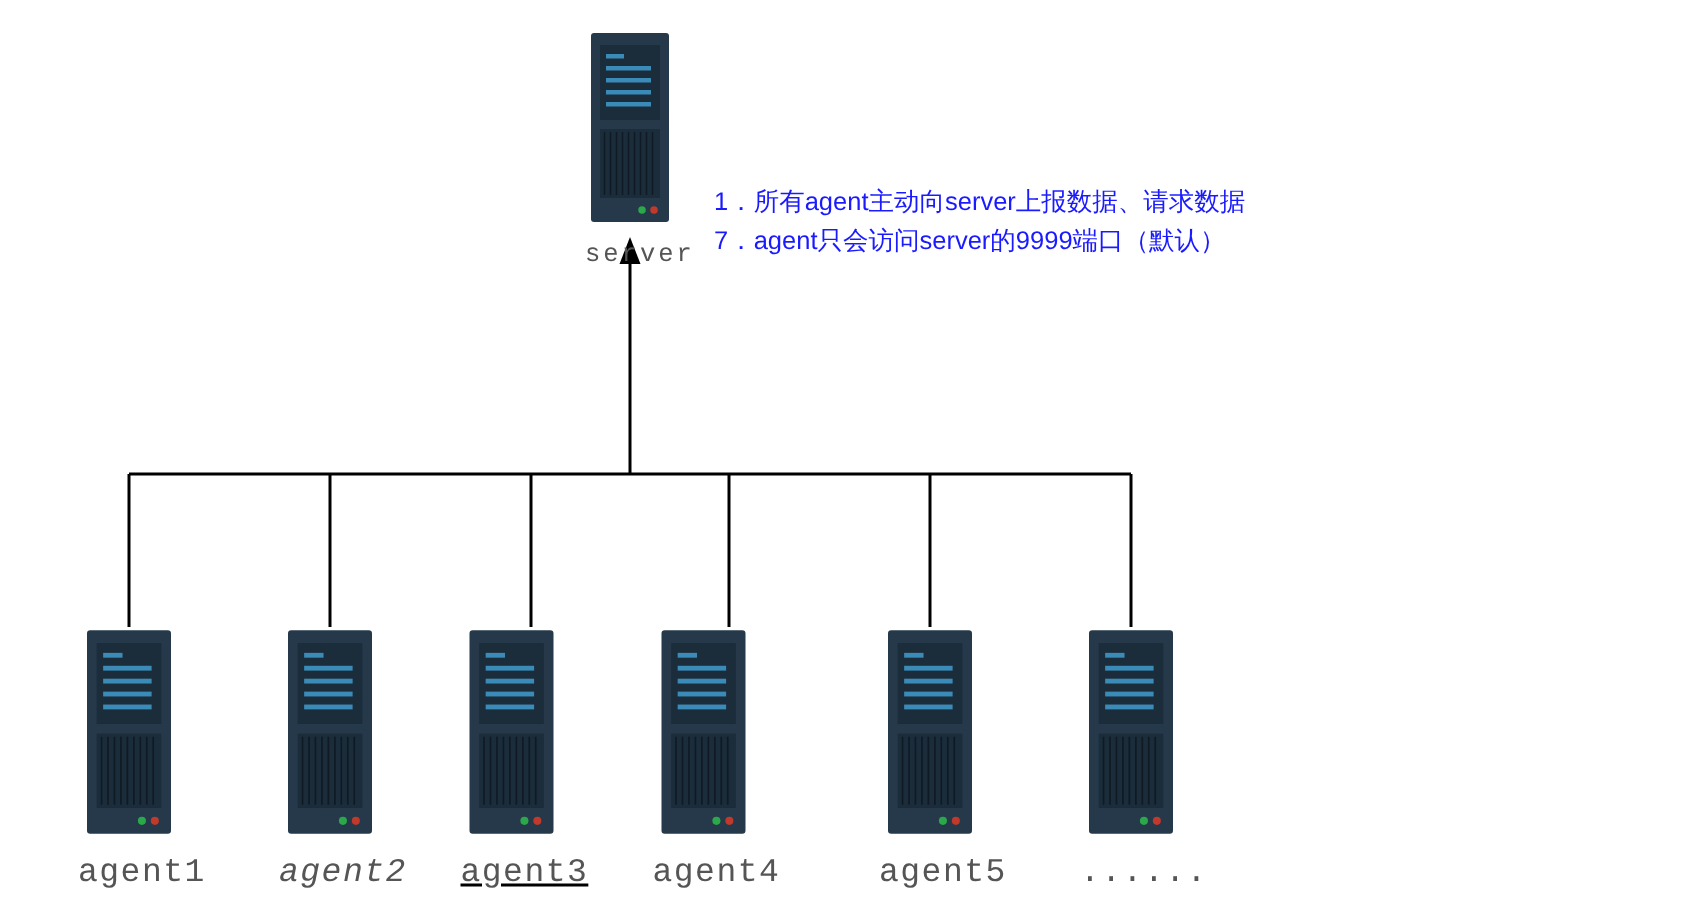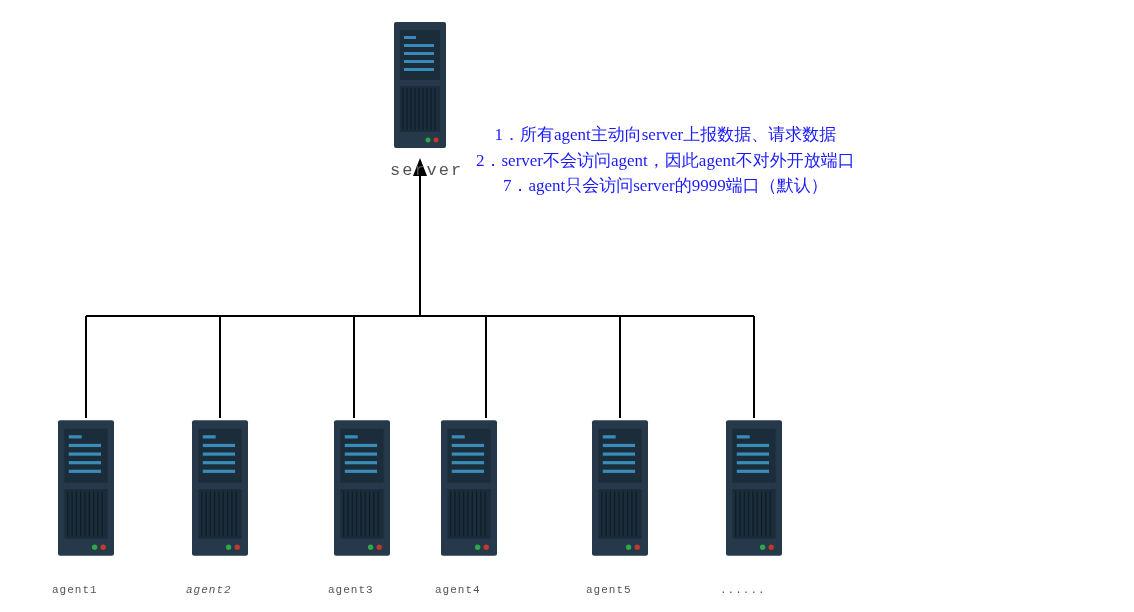--- a/index.html
+++ b/index.html
@@ -34,37 +34,36 @@
     top: 418px;
     left: 0;
     width: 1134px;
   }
   .agent-node {
     position: absolute;
     width: 68px;
     text-align: center;
   }
   .agent-label {
-    font-size: 11px;
+    font-size: 22px;
     color: #555;
     letter-spacing: 1px;
-    margin-top: 21px;
+    margin-top: 6px;
     white-space: nowrap;
     text-align: left;
   }
   .annotation {
     position: absolute;
     left: 476px;
     top: 122px;
     font-size: 17px;
     color: #1a1aff;
     line-height: 1.5;
-    font-family: Liberation Serif, serif;
+    font-family: Liberation Sans, sans-serif;
     white-space: nowrap;
-    text-align: center;
   }
   .lines {
     position: absolute;
     left: 0;
     top: 0;
     width: 1134px;
     height: 612px;
     pointer-events: none;
   }
 </style>
@@ -111,21 +110,20 @@
         <line x1="45" y1="68" x2="45" y2="110"></line>
       </g>
       <circle cx="38" cy="120" r="2.5" fill="#2aa84a"></circle>
       <circle cx="46" cy="120" r="2.5" fill="#c0392b"></circle>
     </svg>
     <div class="node-label">server</div>
   </div>
 
   <div class="annotation">
     <div>1．所有agent主动向server上报数据、请求数据</div>
-    <div>2．server不会访问agent，因此agent不对外开放端口</div>
     <div>7．agent只会访问server的9999端口（默认）</div>
   </div>
 
   <div class="agent-row">
 
     <div class="agent-node" style="left:52px;">
       <svg width="68" height="140" viewBox="0 0 60 130">
         <rect x="4" y="2" width="52" height="126" rx="2" fill="#25394a"></rect>
         <rect x="10" y="10" width="40" height="50" fill="#1b2c3a"></rect>
         <rect x="14" y="16" width="12" height="3" fill="#3b8bb8"></rect>
@@ -171,21 +169,21 @@
             <line x1="37" y1="68" x2="37" y2="110"></line>
             <line x1="41" y1="68" x2="41" y2="110"></line>
             <line x1="45" y1="68" x2="45" y2="110"></line>
           </g>
         <circle cx="38" cy="120" r="2.5" fill="#2aa84a"></circle>
           <circle cx="46" cy="120" r="2.5" fill="#c0392b"></circle>
       </svg>
       <div class="agent-label">agent2</div>
     </div>
 
-    <div class="agent-node" style="left:328px;">
+    <div class="agent-node" style="left:307px;text-decoration:underline;">
       <svg width="68" height="140" viewBox="0 0 60 130">
         <rect x="4" y="2" width="52" height="126" rx="2" fill="#25394a"></rect>
         <rect x="10" y="10" width="40" height="50" fill="#1b2c3a"></rect>
         <rect x="14" y="16" width="12" height="3" fill="#3b8bb8"></rect>
           <rect x="14" y="24" width="30" height="3" fill="#3b8bb8"></rect>
           <rect x="14" y="32" width="30" height="3" fill="#3b8bb8"></rect>
           <rect x="14" y="40" width="30" height="3" fill="#3b8bb8"></rect>
           <rect x="14" y="48" width="30" height="3" fill="#3b8bb8"></rect>
         <rect x="10" y="66" width="40" height="46" fill="#1b2c3a"></rect>
         <g stroke="#0f1a24" stroke-width="1">

